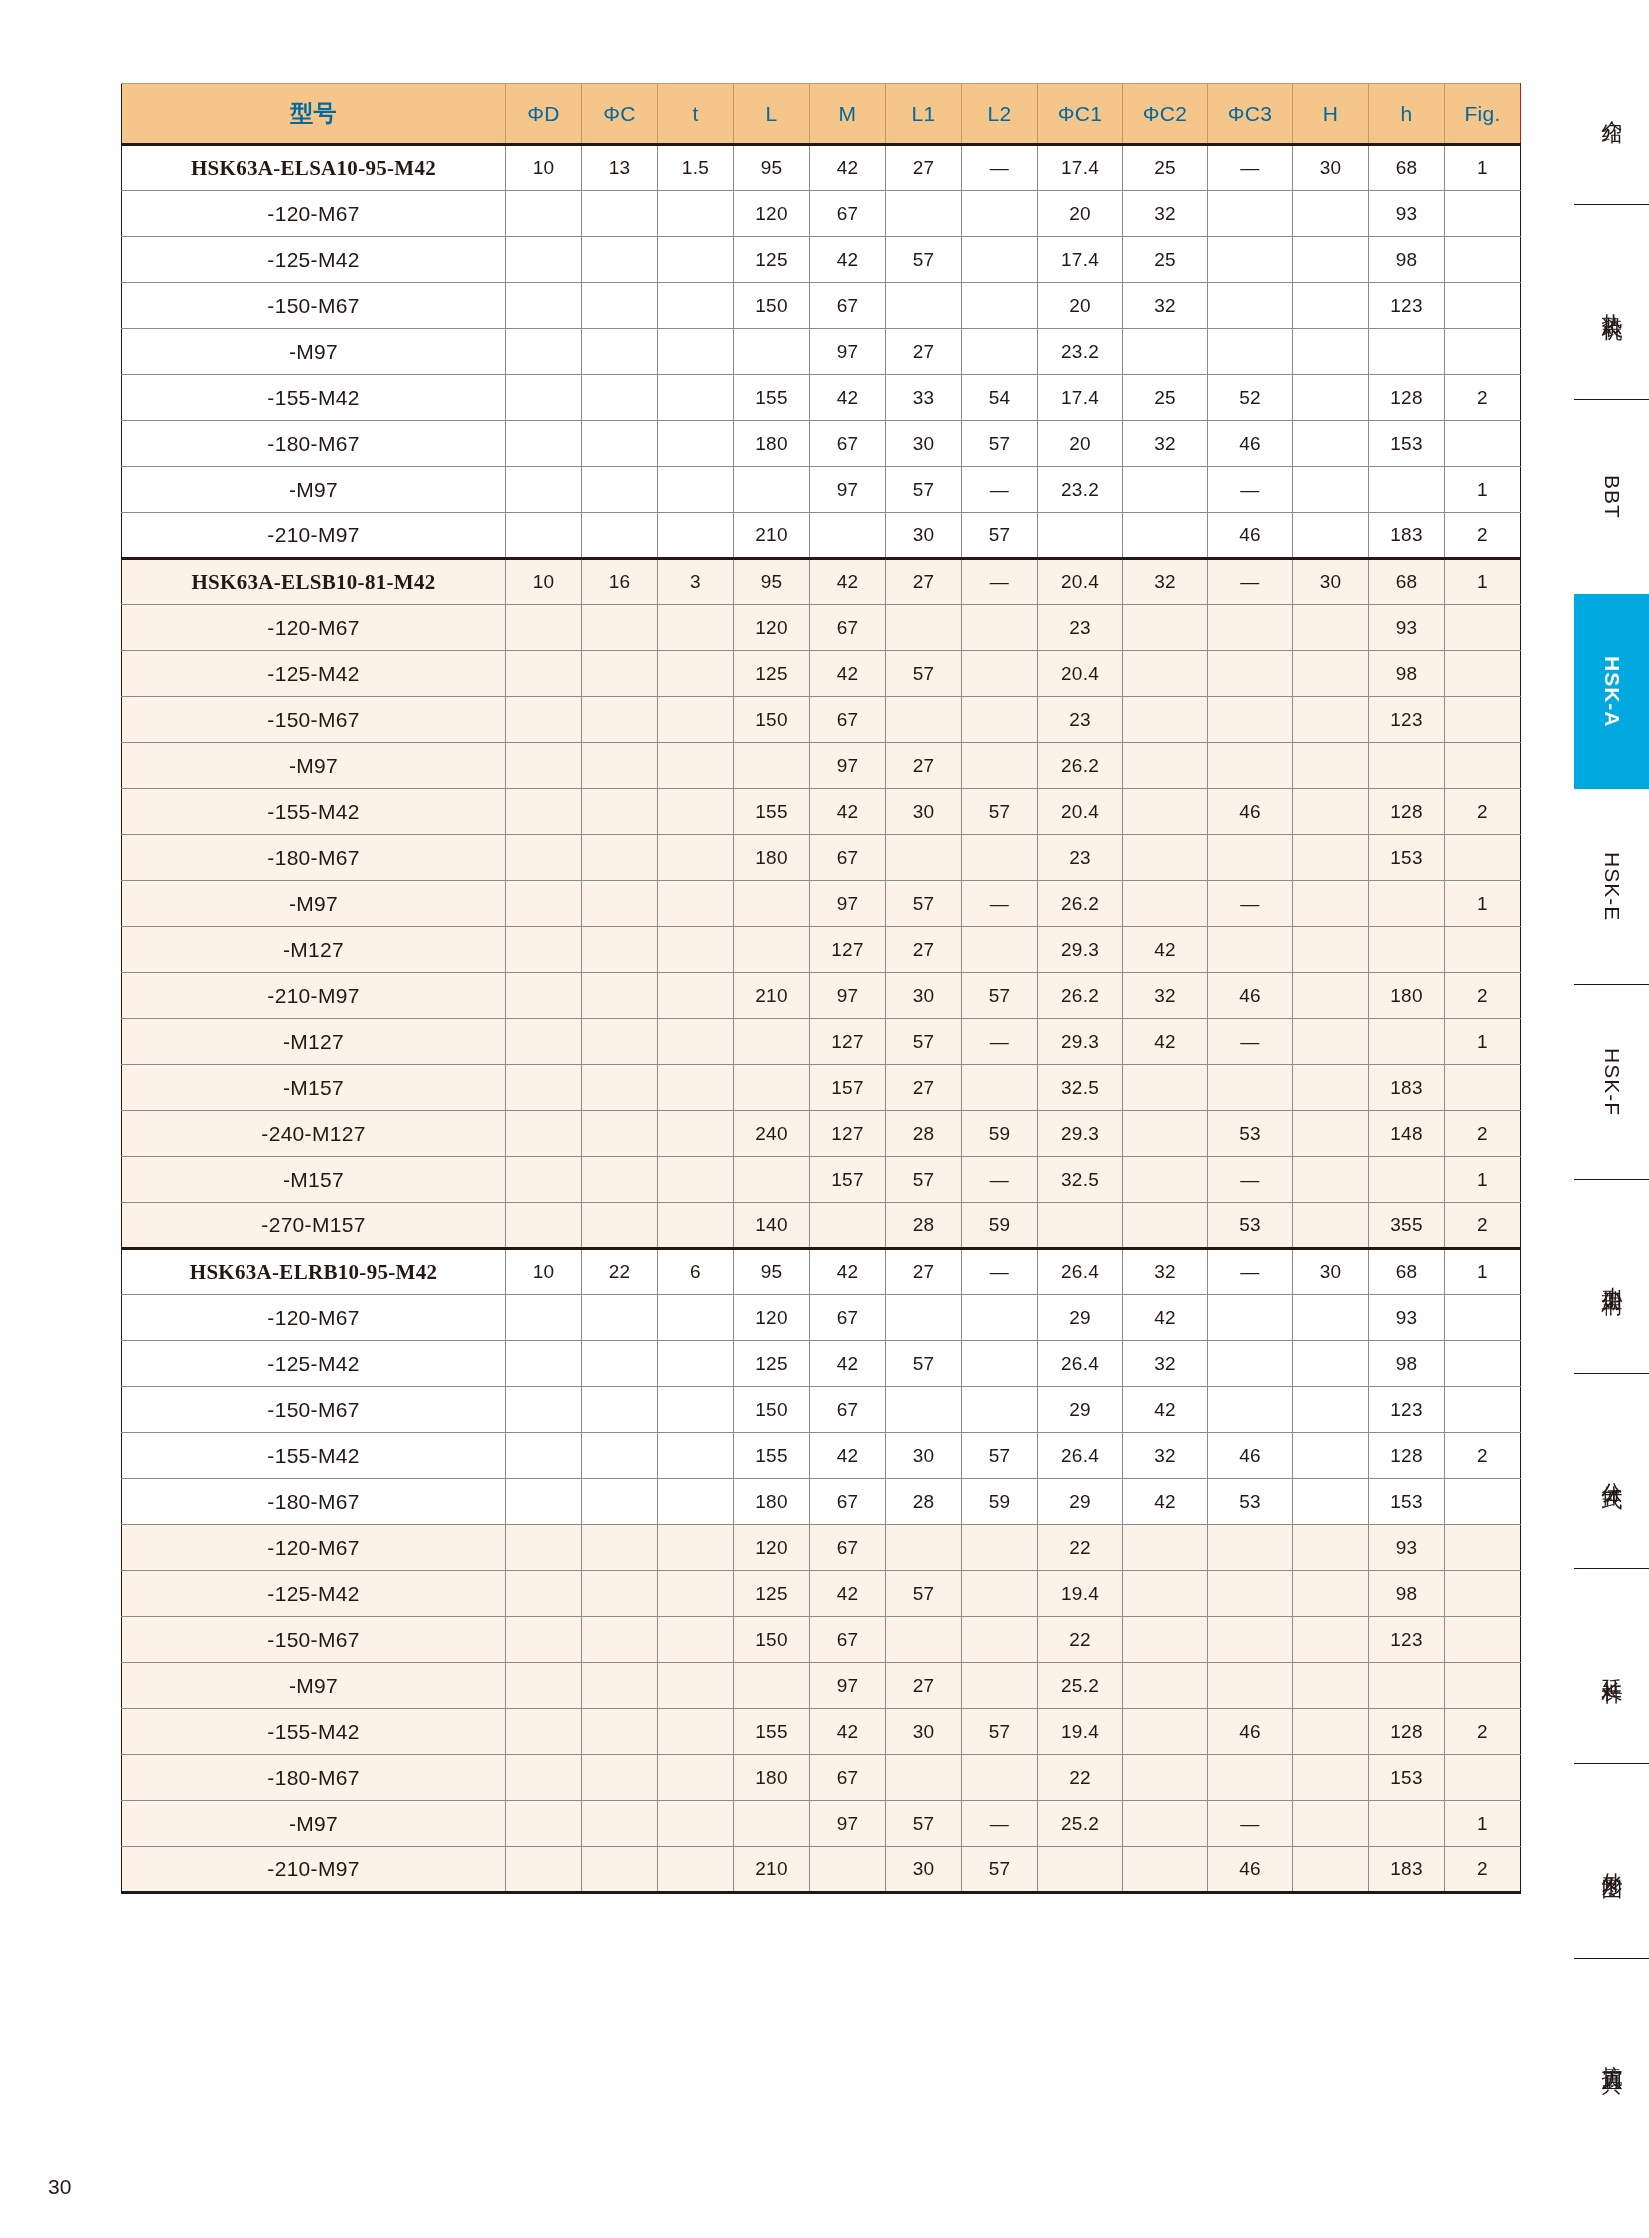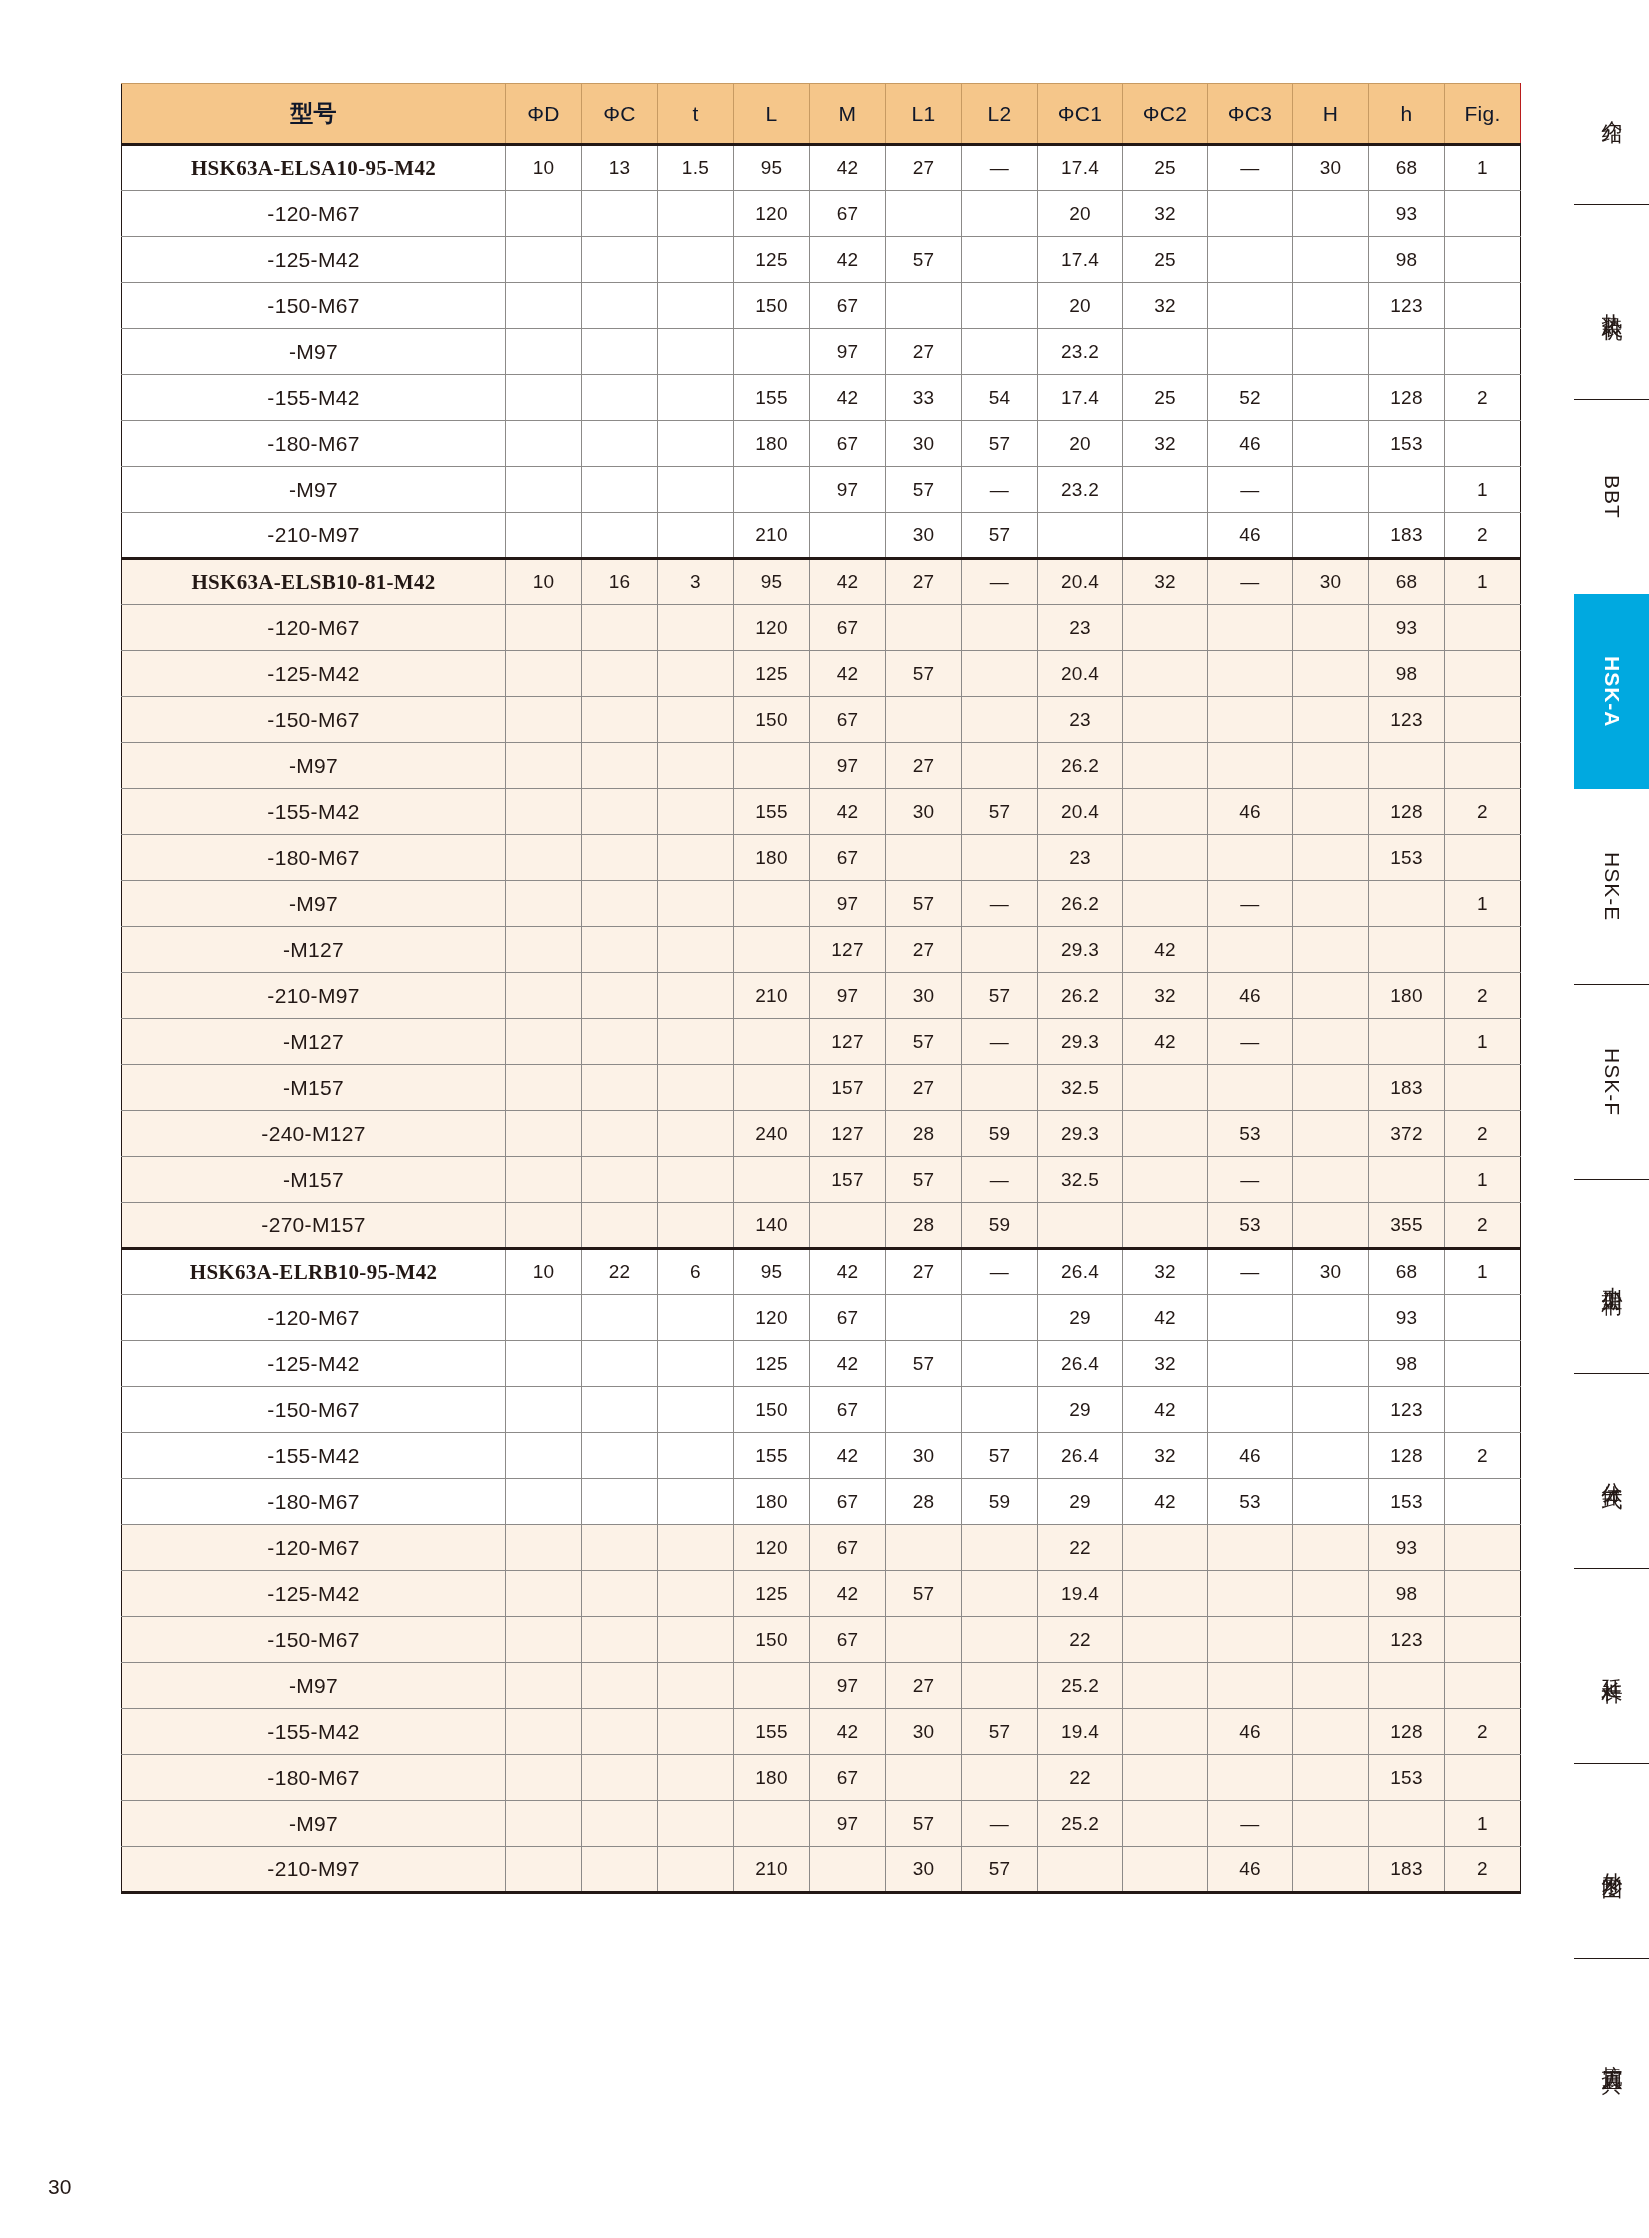--- a/index.html
+++ b/index.html
@@ -43,21 +43,21 @@
     height: 46px;
     font-weight: normal;
     letter-spacing: 0.3px;
   }
   table.spec thead th {
     background: #f5c68a;
     height: 61px;
     font-size: 21px;
     border: 0.5px solid #c79a62;
     border-bottom: 3.1px solid #231815;
-    color: #0f172a;
+    color: #0369a1;
   }
   table.spec thead th.model-head {
     font-size: 23px;
     font-weight: bold;
   }
   table.spec thead th:first-child { border-left: 1px solid #231815; }
   table.spec thead th:last-child  { border-right: 1px solid #b91c1c; }
 
   td.model {
     text-align: right;
@@ -519,21 +519,21 @@
             <td></td>
             <td></td>
             <td>240</td>
             <td>127</td>
             <td>28</td>
             <td>59</td>
             <td>29.3</td>
             <td></td>
             <td>53</td>
             <td></td>
-            <td>372</td>
+            <td>148</td>
             <td>2</td>
           </tr>
           <tr>
             <td class="model">-M157</td>
             <td></td>
             <td></td>
             <td></td>
             <td></td>
             <td>157</td>
             <td>57</td>

